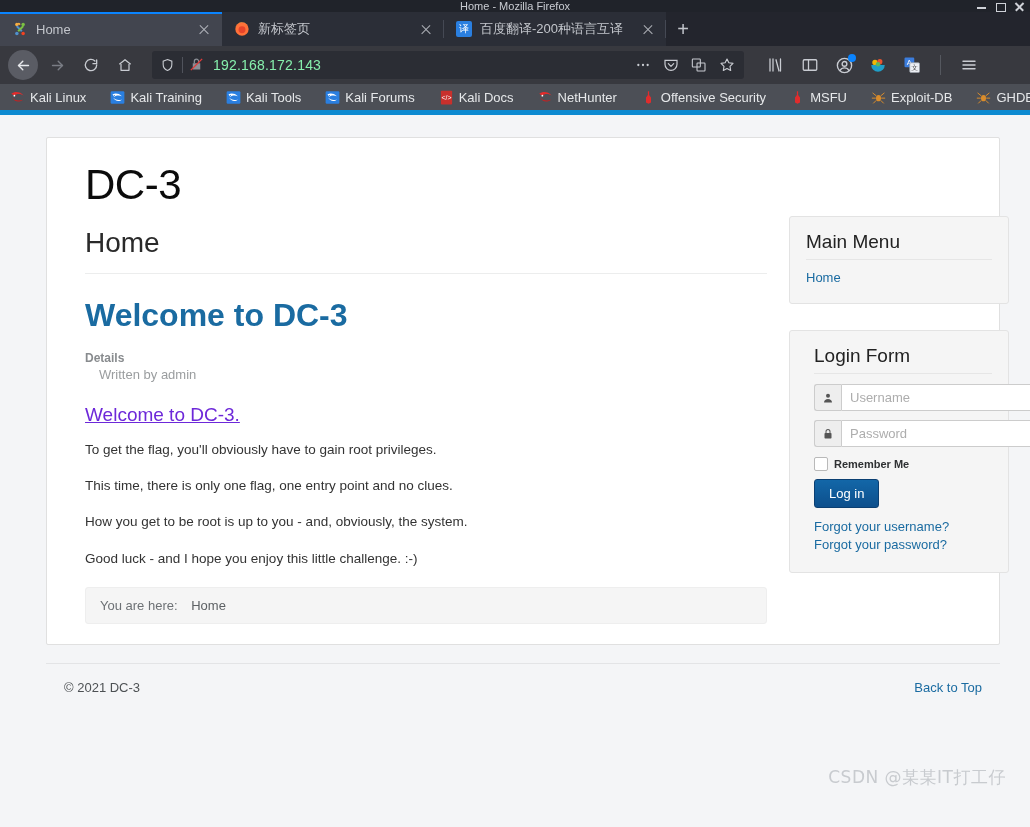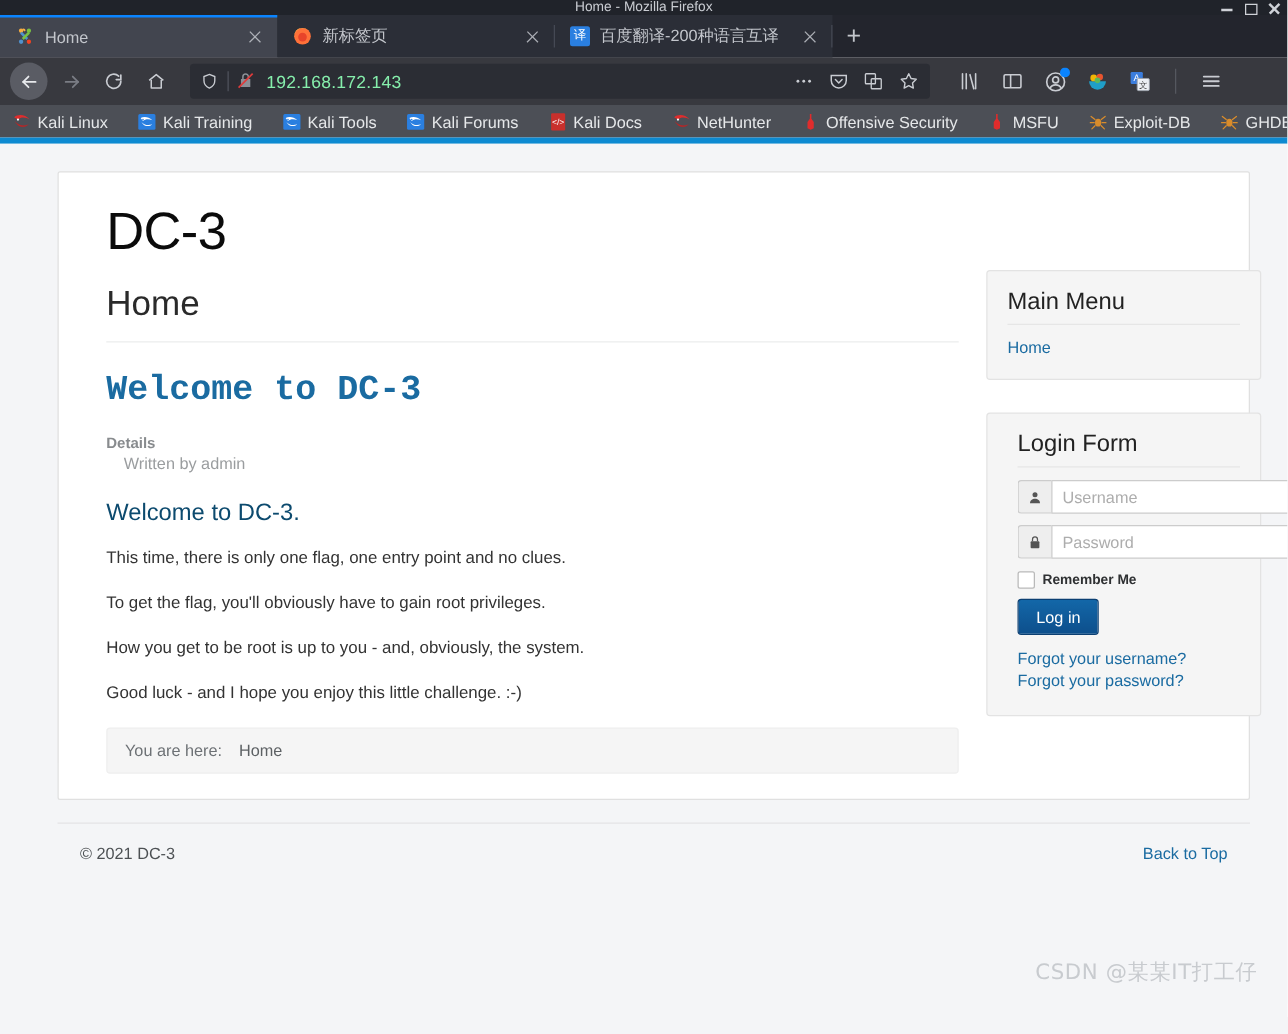--- a/index.html
+++ b/index.html
@@ -140,30 +140,30 @@
   .brand {
     font-size:42px; font-weight:400; color:#0b0b0b; margin:0 0 22px 0;
     letter-spacing:-0.5px; line-height:1;
   }
   .page-heading {
     font-size:28px; font-weight:400; color:#2a2a2a; margin:0 0 14px 0; line-height:1.1;
   }
   .hr-light { border:0; border-top:1px solid #eceded; margin:0 0 24px 0; }
 
   .article-title {
-    font-size:28px; font-weight:700; color:#1a6ba1; margin:0 0 18px 0; line-height:1.1;font-family:Liberation Mono, monospace;
+    font-size:32px; font-weight:700; color:#1a6ba1; margin:0 0 18px 0; line-height:1.1;
   }
   .details-label {
     font-size:12px; font-weight:700; color:#888b8e; margin:0 0 2px 0;
   }
   .details-item {
     font-size:13px; color:#9a9d9f; margin:0 0 22px 14px;
   }
   .sub-heading {
-    font-size:19px; font-weight:400; color:#0c4a6e; margin:0 0 16px 0;
+    font-size:19px; font-weight:400; color:#6d28d9; margin:0 0 16px 0;text-decoration:underline;
   }
   .body-p {
     font-size:13.5px; color:#333; margin:0 0 20px 0; line-height:1.2;
   }
   .breadcrumb-box {
     background:#f5f5f5; border:1px solid #eeeeee; border-radius:3px;
     padding:10px 14px; margin-top:14px; font-size:13px; color:#5d6164;
   }
   .breadcrumb-box .bc-label { color:#6d7175; }
   .breadcrumb-box .bc-item { color:#5d6164; margin-left:10px; }
@@ -510,22 +510,22 @@
         <div class="main-col">
           <h1 class="brand">DC-3</h1>
           <h2 class="page-heading">Home</h2>
           <hr class="hr-light">
 
           <h3 class="article-title">Welcome to DC-3</h3>
           <div class="details-label">Details</div>
           <div class="details-item">Written by admin</div>
 
           <h4 class="sub-heading">Welcome to DC-3.</h4>
+          <p class="body-p">To get the flag, you'll obviously have to gain root privileges.</p>
           <p class="body-p">This time, there is only one flag, one entry point and no clues.</p>
-          <p class="body-p">To get the flag, you'll obviously have to gain root privileges.</p>
           <p class="body-p">How you get to be root is up to you - and, obviously, the system.</p>
           <p class="body-p">Good luck - and I hope you enjoy this little challenge.  :-)</p>
 
           <div class="breadcrumb-box">
             <span class="bc-label">You are here:</span>
             <span class="bc-item">Home</span>
           </div>
         </div>
 
         <div class="side-col">

